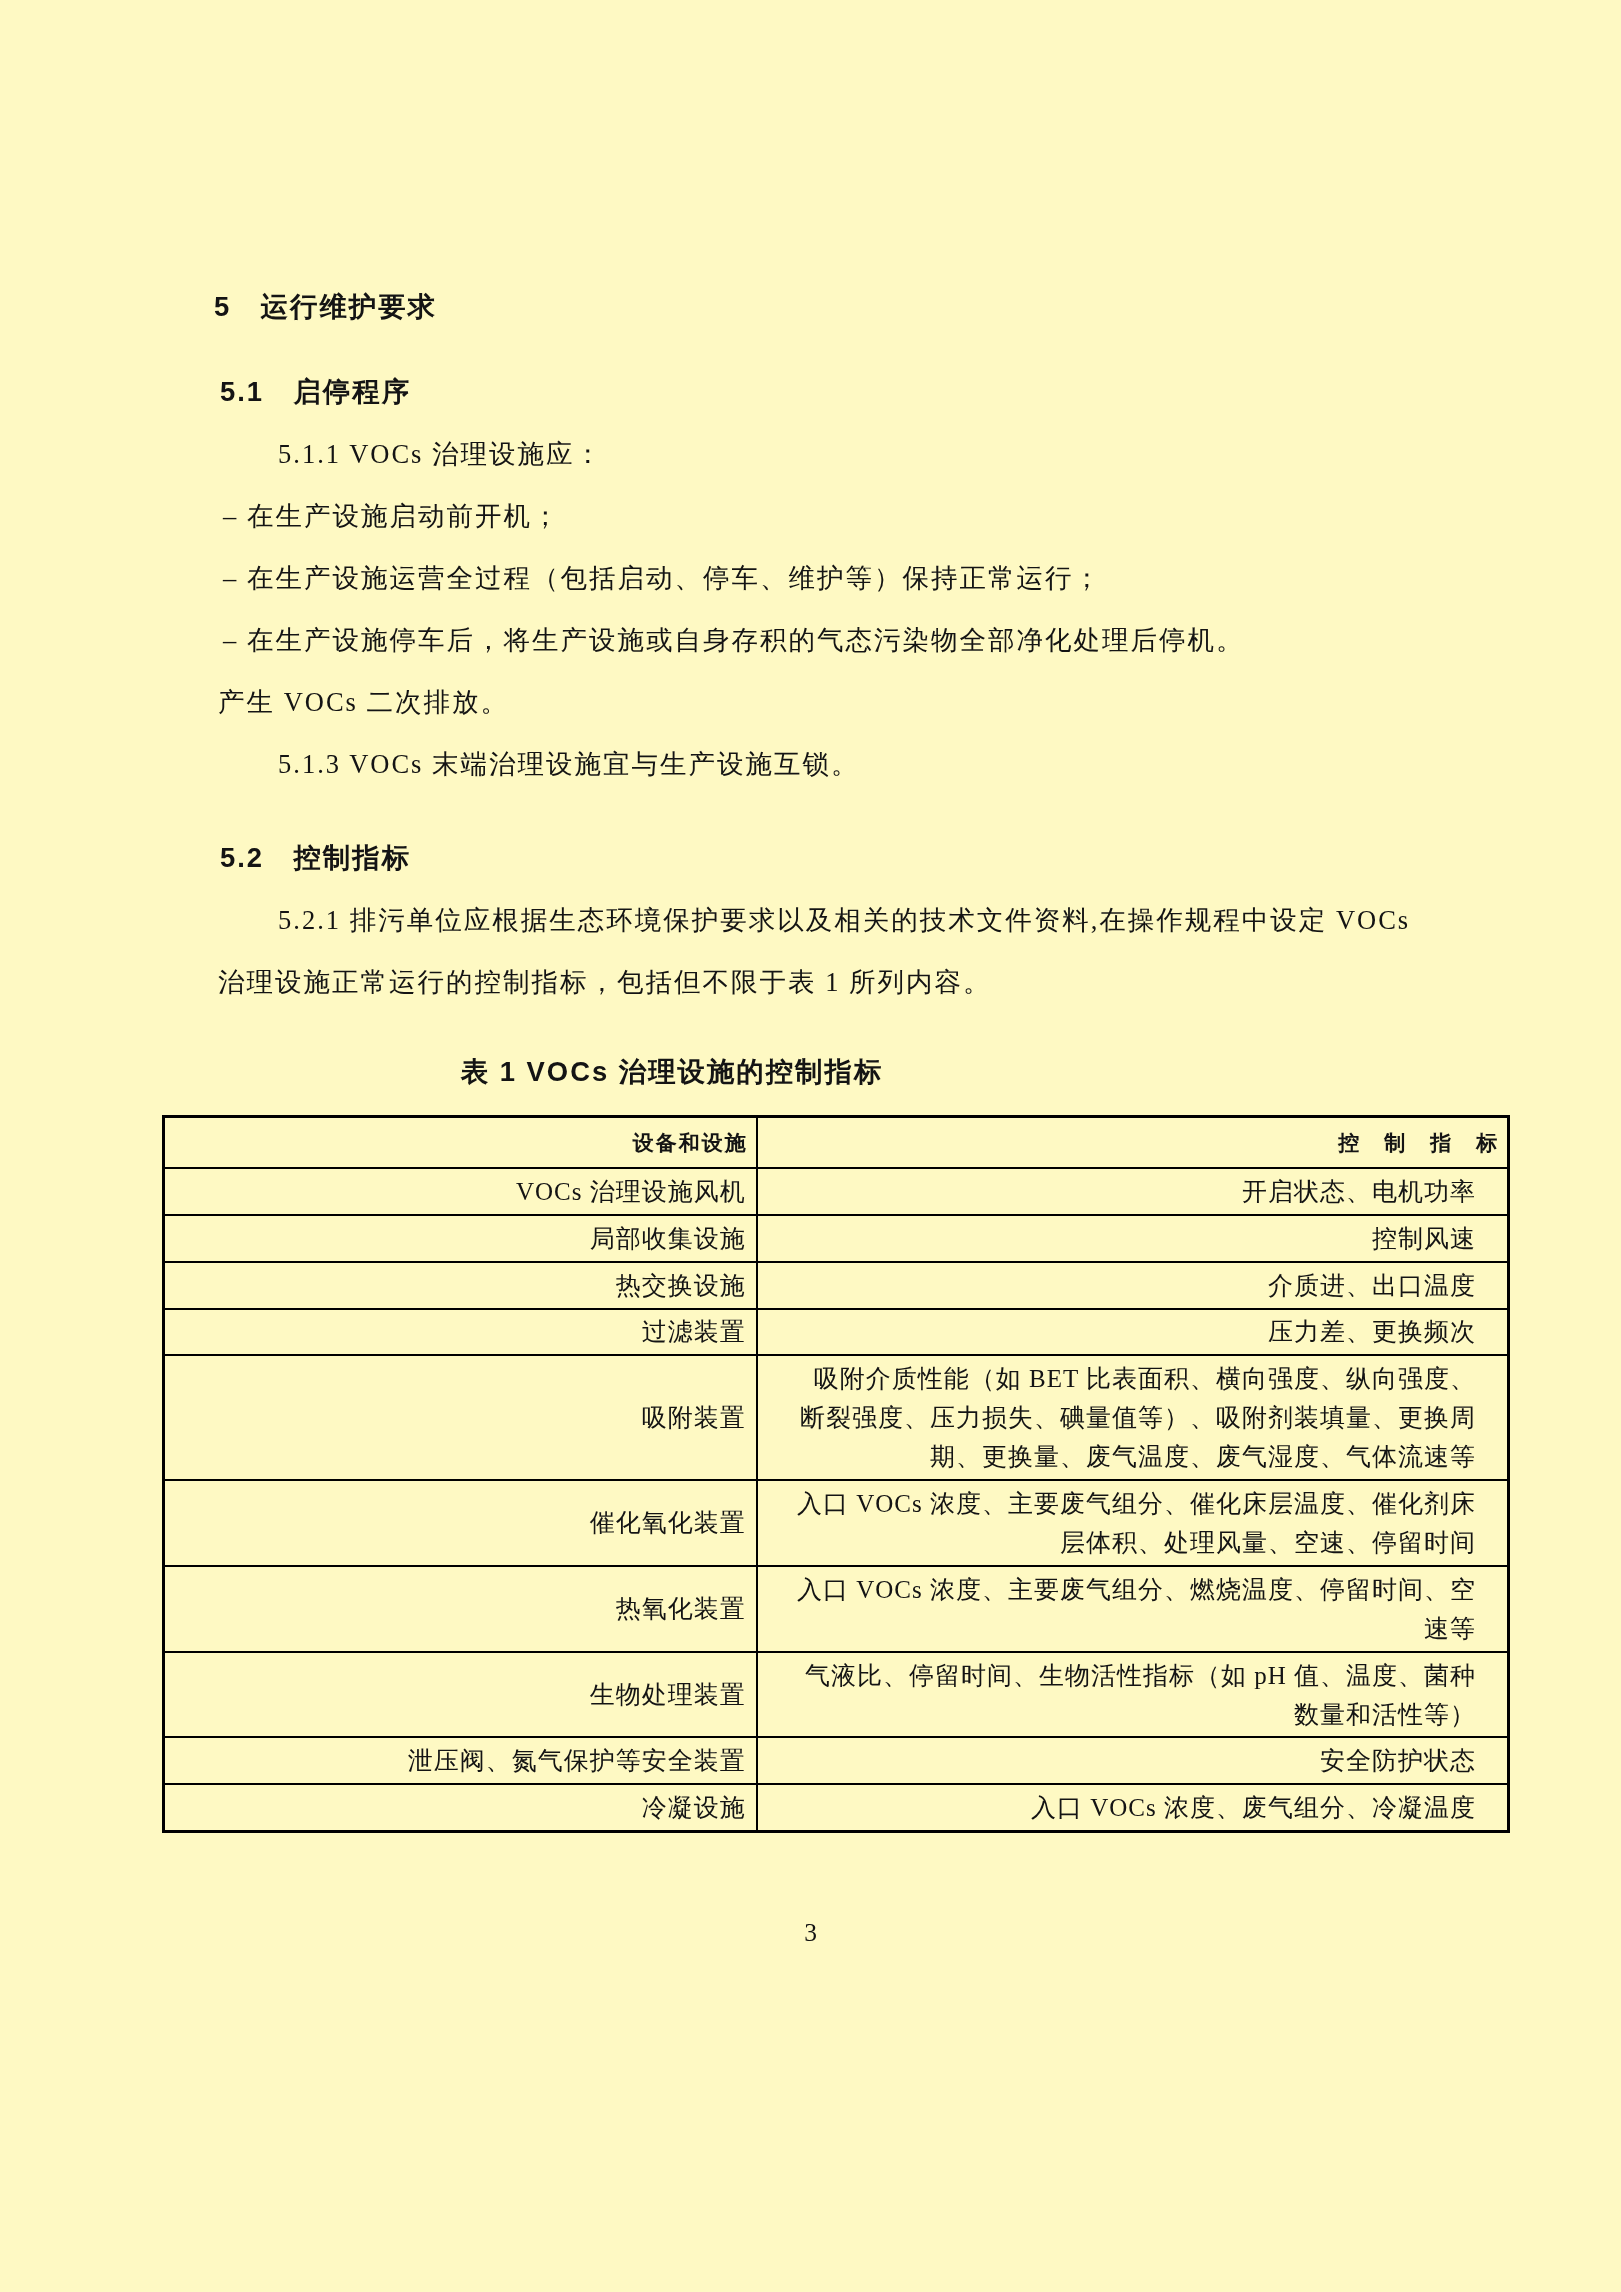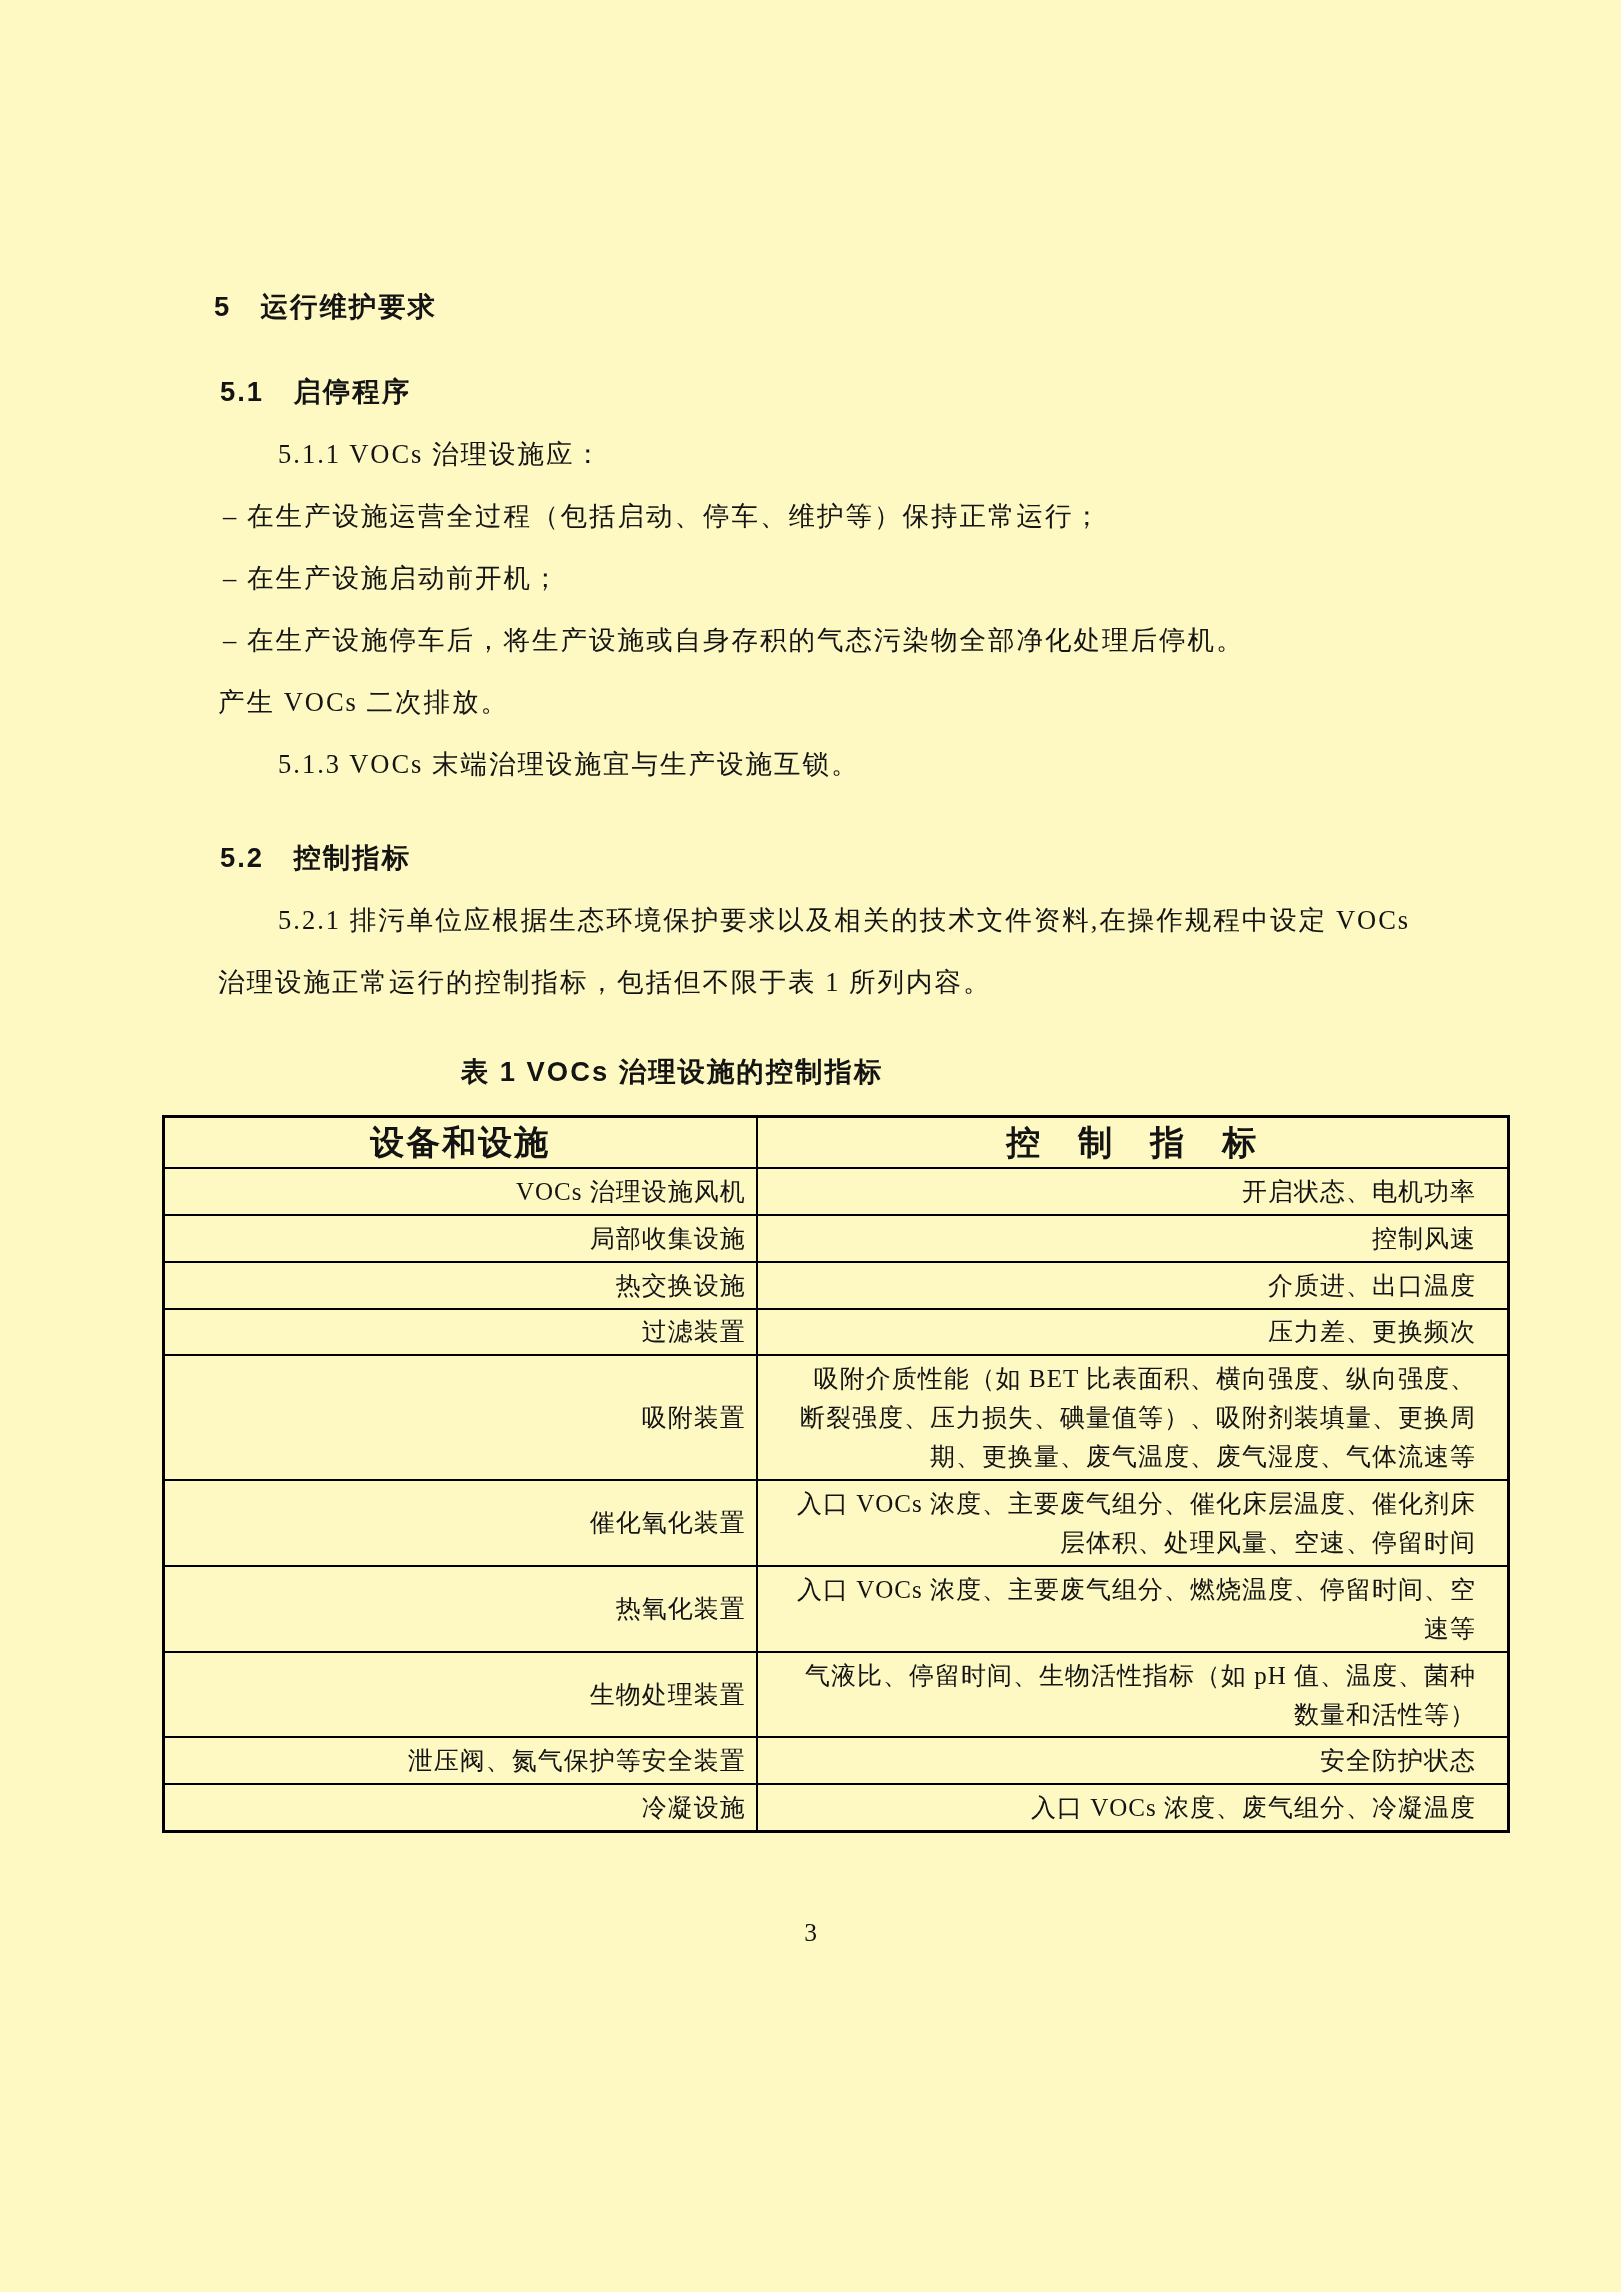--- a/index.html
+++ b/index.html
@@ -48,24 +48,25 @@
     border:3.9px solid #000;
   }
   table.ctable th, table.ctable td{
     border:2px solid #000;
     text-align:center;
     vertical-align:middle;
   }
   table.ctable th{
     font-family:"Liberation Sans","DejaVu Sans",sans-serif;
     font-weight:bold;
-    font-size:34px;
+    font-size:21px;
     line-height:45px;
     padding:2px 7.8px;
     letter-spacing:2px;
+    text-align:right;
   }
   table.ctable td{
     font-size:25px;
     line-height:39px;
     letter-spacing:1px;
     text-align:right;
   }
   td.device{padding:2.9px 9.8px;}
   td.indicator{padding:2.9px 31px;}
   col.c1{width:593px;}
@@ -82,22 +83,22 @@
 <body>
 
 <div class="page">
 
   <div class="line bold-sans h-main">5　运行维护要求</div>
 
   <div class="line bold-sans h-sub1">5.1　启停程序</div>
 
   <div class="line p-indent">5.1.1 VOCs 治理设施应：</div>
 
+  <div class="line p-bullet">– 在生产设施启动前开机；</div>
   <div class="line p-bullet">– 在生产设施运营全过程（包括启动、停车、维护等）保持正常运行；</div>
-  <div class="line p-bullet">– 在生产设施启动前开机；</div>
   <div class="line p-bullet">– 在生产设施停车后，将生产设施或自身存积的气态污染物全部净化处理后停机。</div>
 
   <div class="line p-cont">产生 VOCs 二次排放。</div>
 
   <div class="line p-indent">5.1.3 VOCs 末端治理设施宜与生产设施互锁。</div>
 
   <div class="line bold-sans h-sub2">5.2　控制指标</div>
 
   <div class="line p-indent">5.2.1 排污单位应根据生态环境保护要求以及相关的技术文件资料,在操作规程中设定 VOCs</div>
   <div class="line p-cont">治理设施正常运行的控制指标，包括但不限于表 1 所列内容。</div>

